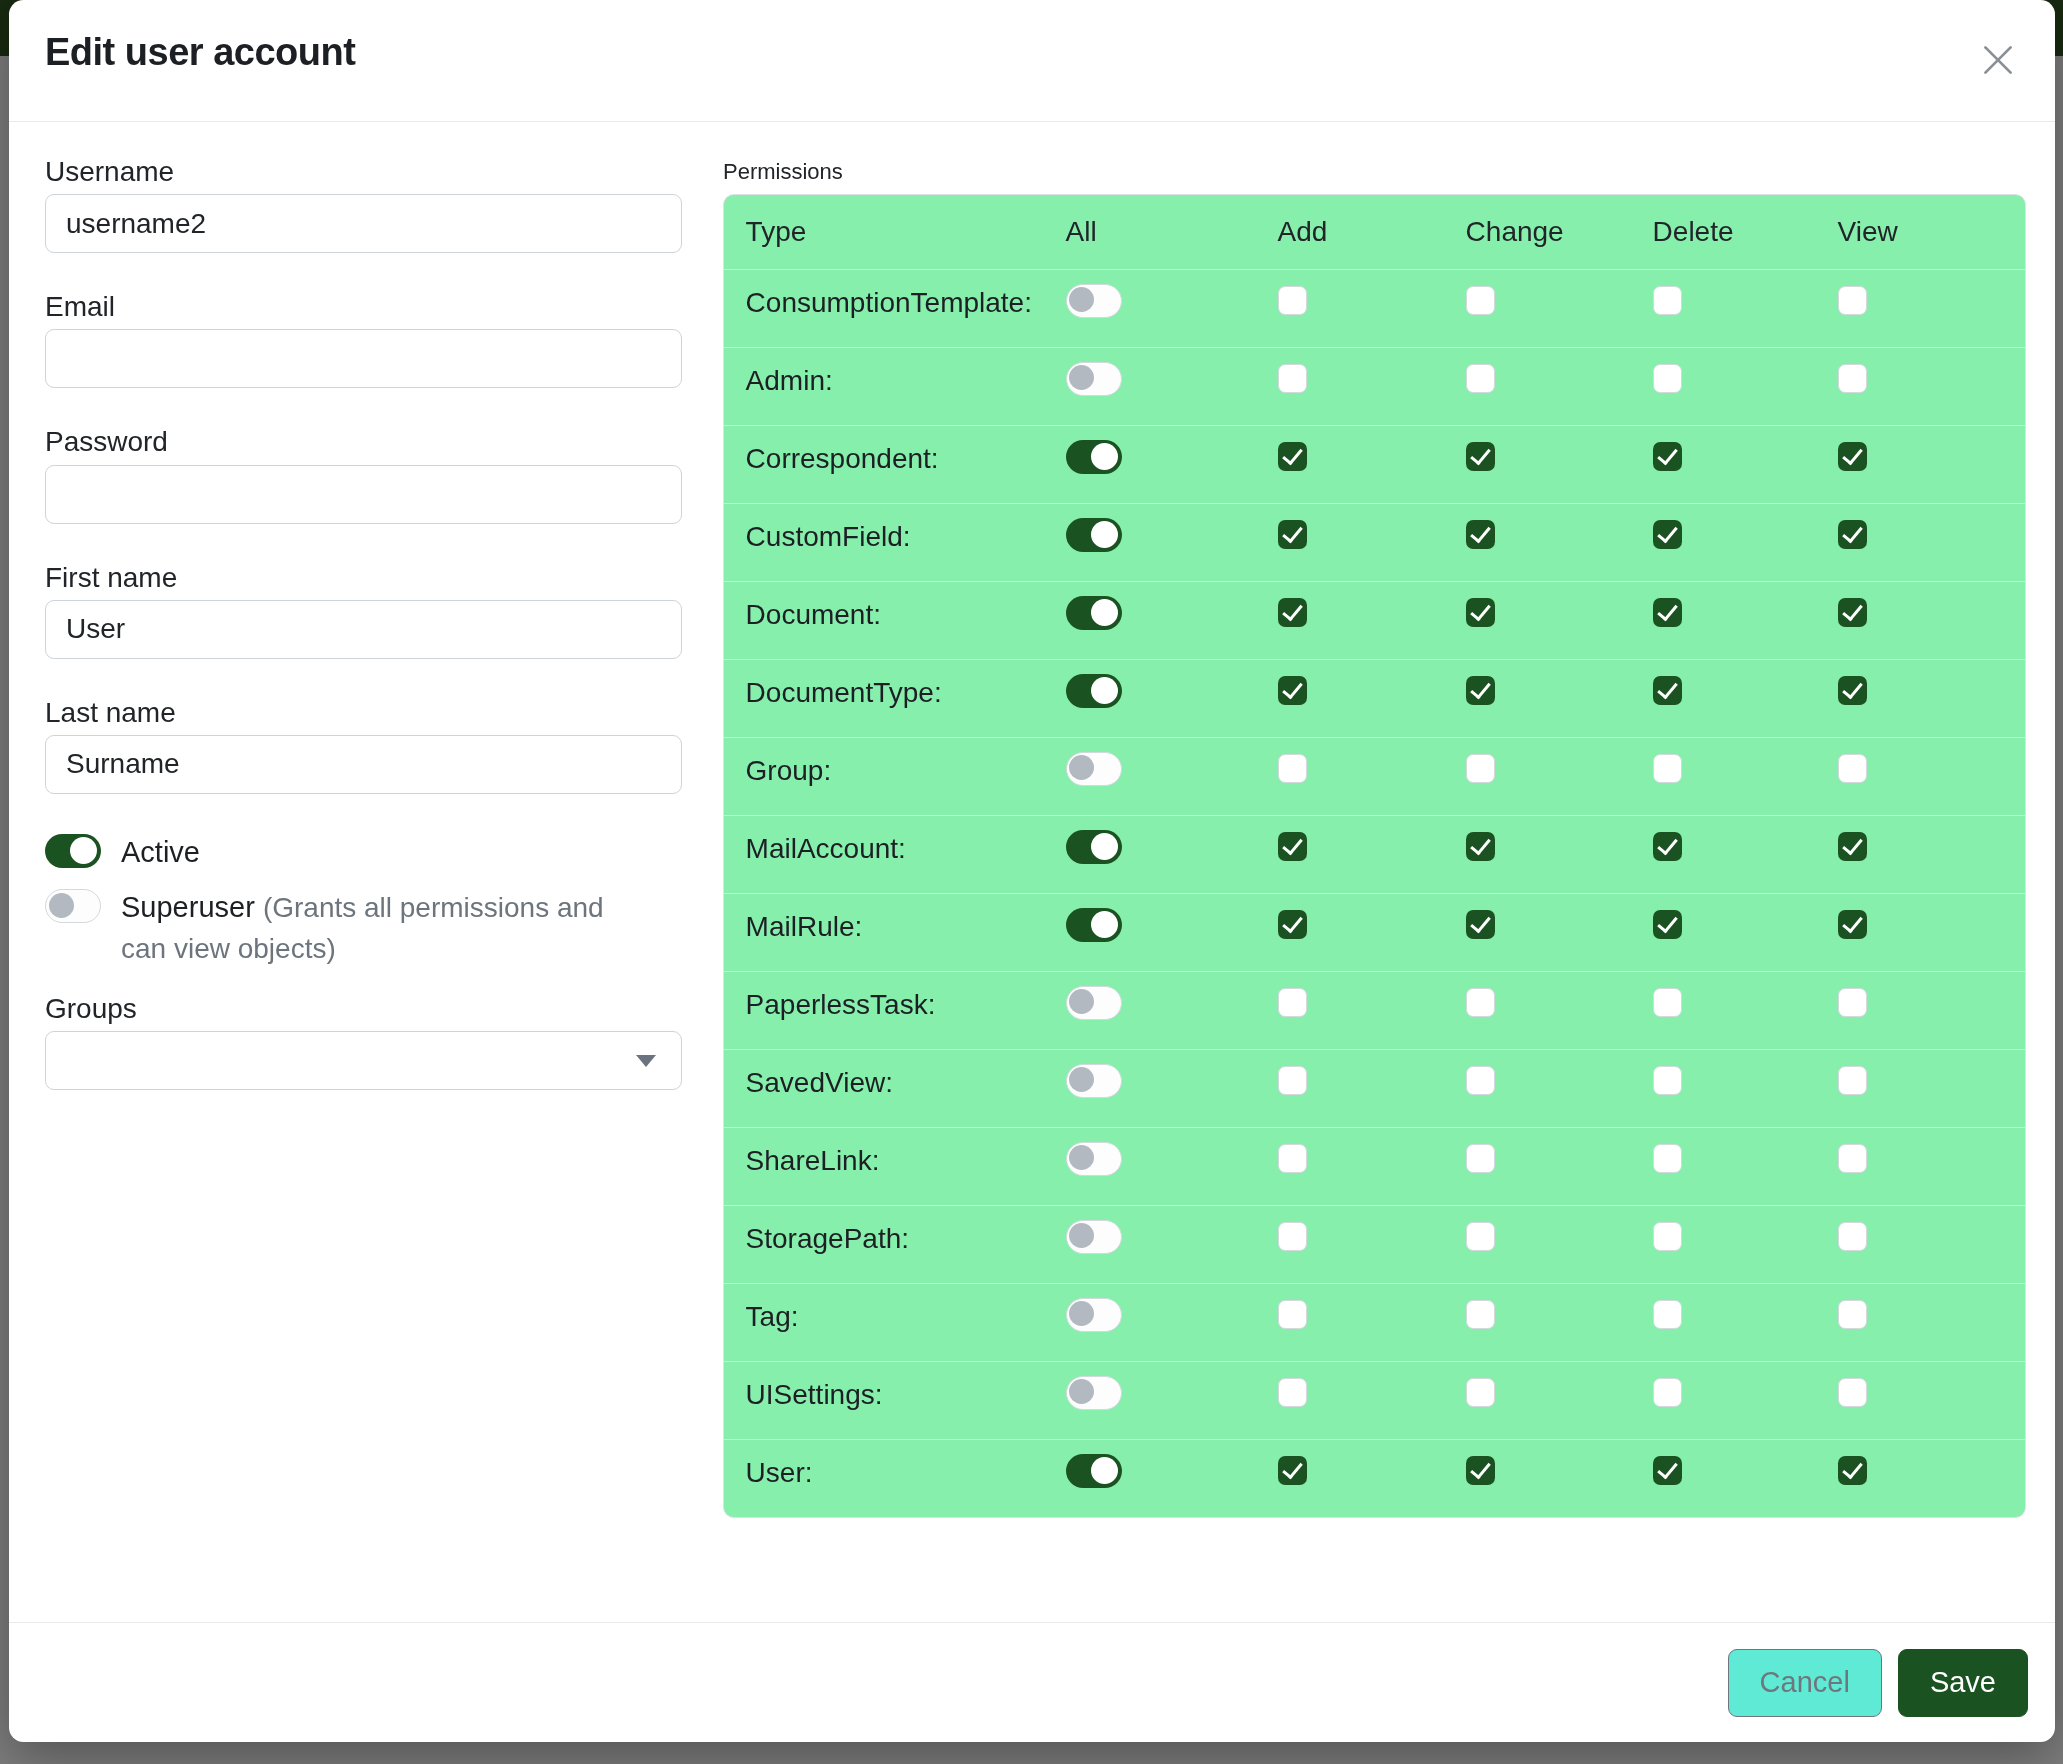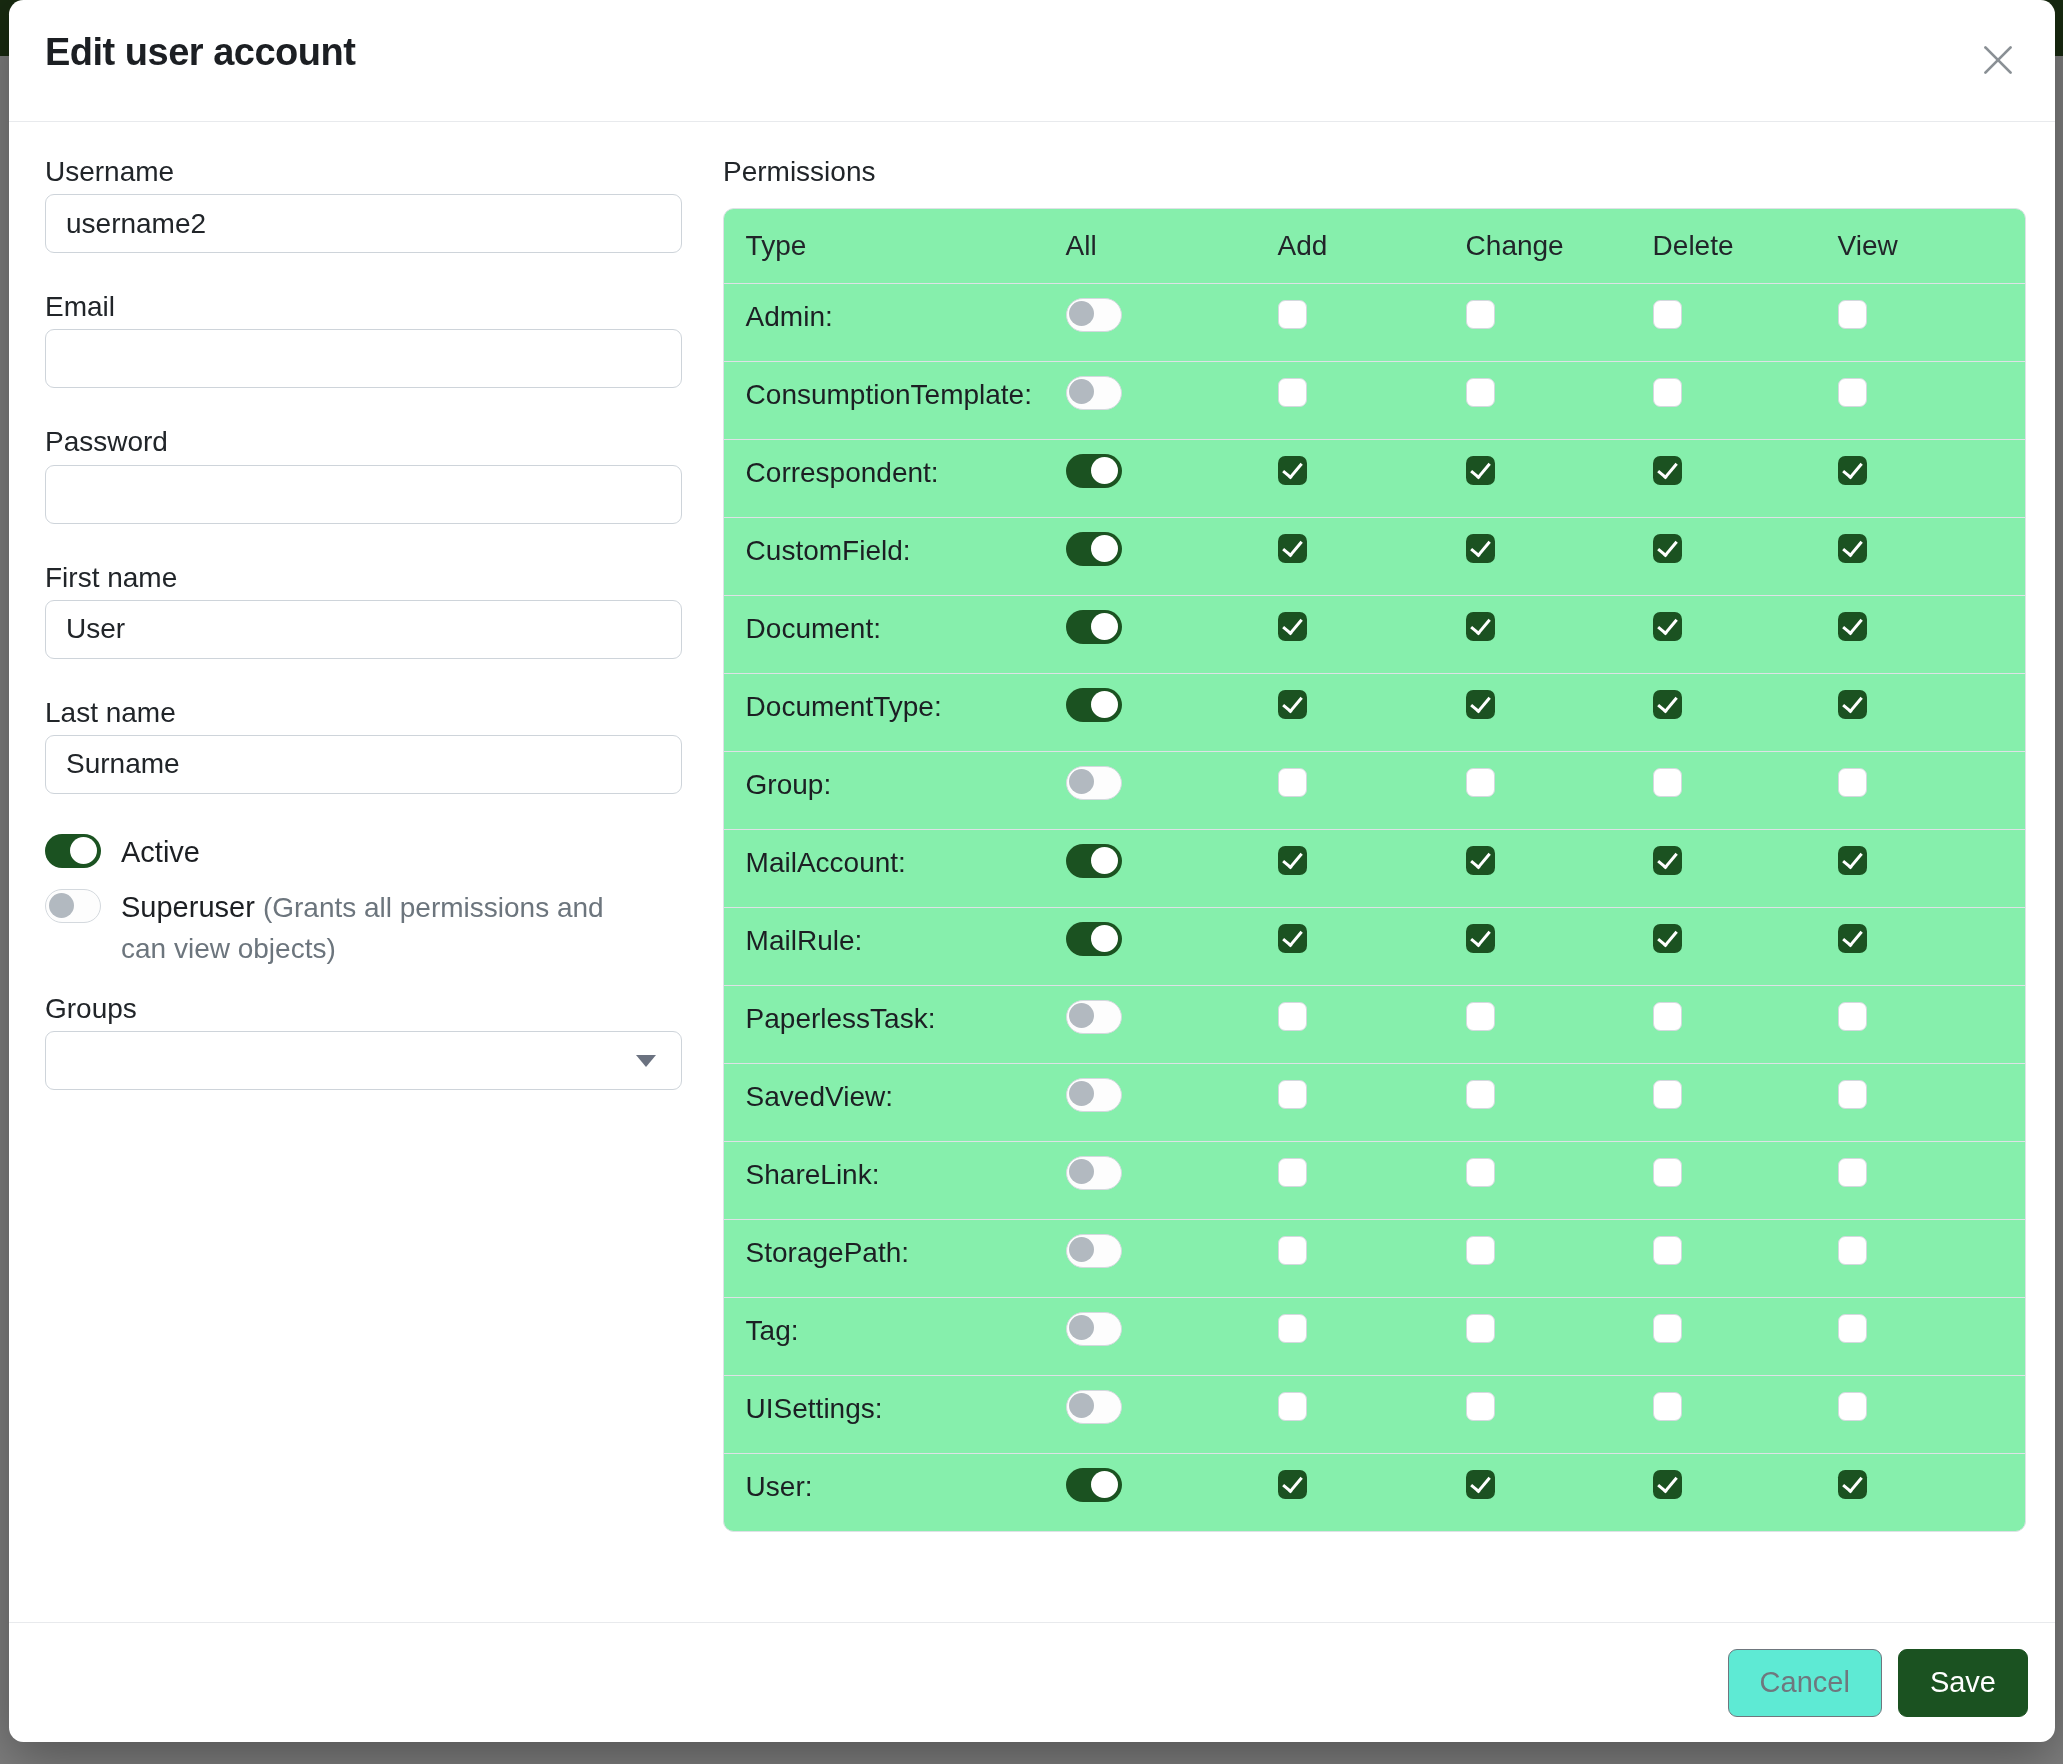--- a/index.html
+++ b/index.html
@@ -104,21 +104,21 @@
   }
   .select-arrow {
     position: absolute; right: 25px; top: 23.4px;
     width: 0; height: 0;
     border-left: 10.8px solid transparent;
     border-right: 10.8px solid transparent;
     border-top: 12.6px solid #6b7280;
   }
   
   .perm-label {
-    font-size: 28px; line-height: 31px; margin-bottom: 21px; display: block;
+    font-size: 22px; line-height: 31px; margin-bottom: 7px; display: block;
   }
   .perm-table {
     border: 1.8px solid var(--border-light);
     border-radius: 10.8px;
     background: #86efac;
     overflow: hidden;
   }
   .perm-header, .perm-row {
     display: grid;
     grid-template-columns: 320px 212px 188px 187px 185px 1fr;
@@ -242,37 +242,37 @@
         <div class="perm-header" id="perm-header">
             <div class="cell">Type</div>
             <div class="cell">All</div>
             <div class="cell">Add</div>
             <div class="cell">Change</div>
             <div class="cell">Delete</div>
             <div class="cell">View</div>
           </div>
         <div id="perm-rows">
             <div class="perm-row">
+              <div class="cell perm-type">ConsumptionTemplate:</div>
+              <div class="cell"><span class="switch off"></span></div>
+              <div class="cell">
+                <span class="checkbox unchecked"></span>
+              </div>
+              <div class="cell">
+                <span class="checkbox unchecked"></span>
+              </div>
+              <div class="cell">
+                <span class="checkbox unchecked"></span>
+              </div>
+              <div class="cell">
+                <span class="checkbox unchecked"></span>
+              </div>
+            </div>
+            <div class="perm-row">
               <div class="cell perm-type">Admin:</div>
-              <div class="cell"><span class="switch off"></span></div>
-              <div class="cell">
-                <span class="checkbox unchecked"></span>
-              </div>
-              <div class="cell">
-                <span class="checkbox unchecked"></span>
-              </div>
-              <div class="cell">
-                <span class="checkbox unchecked"></span>
-              </div>
-              <div class="cell">
-                <span class="checkbox unchecked"></span>
-              </div>
-            </div>
-            <div class="perm-row">
-              <div class="cell perm-type">ConsumptionTemplate:</div>
               <div class="cell"><span class="switch off"></span></div>
               <div class="cell">
                 <span class="checkbox unchecked"></span>
               </div>
               <div class="cell">
                 <span class="checkbox unchecked"></span>
               </div>
               <div class="cell">
                 <span class="checkbox unchecked"></span>
               </div>

